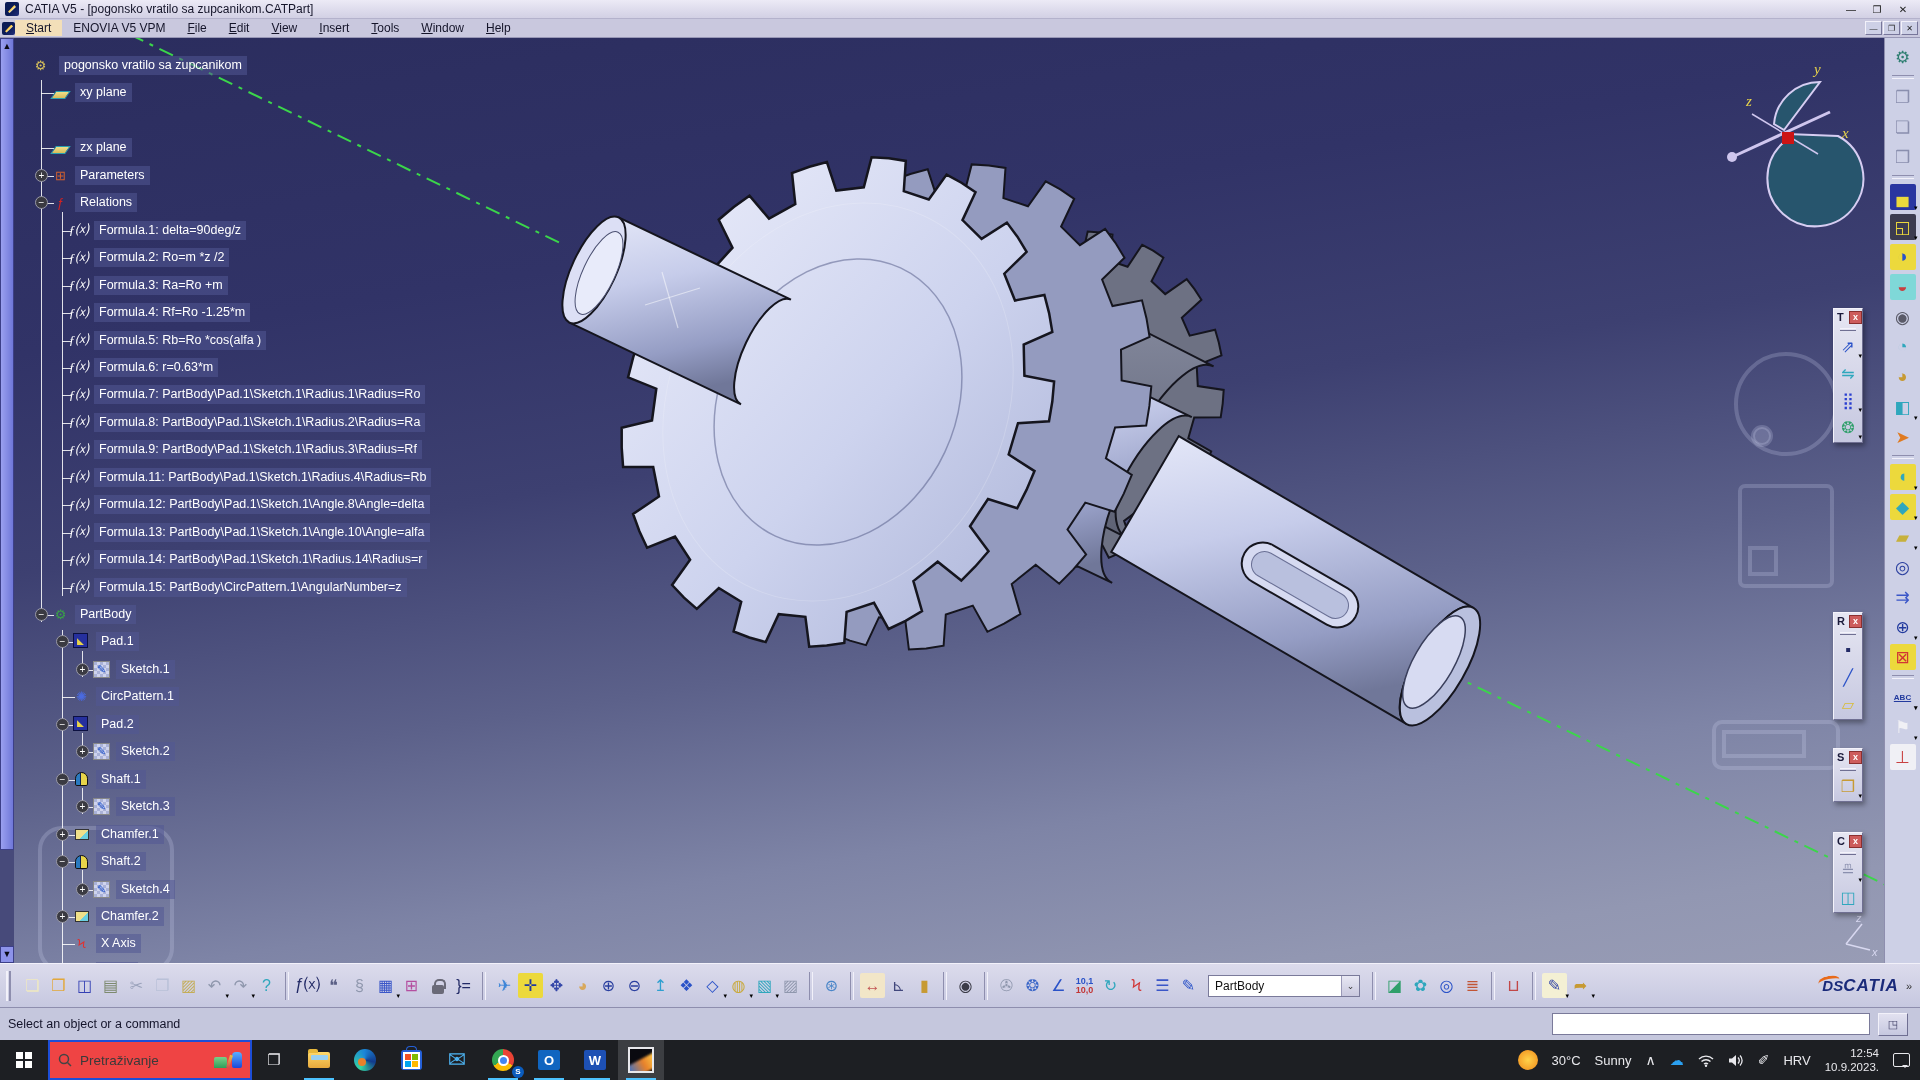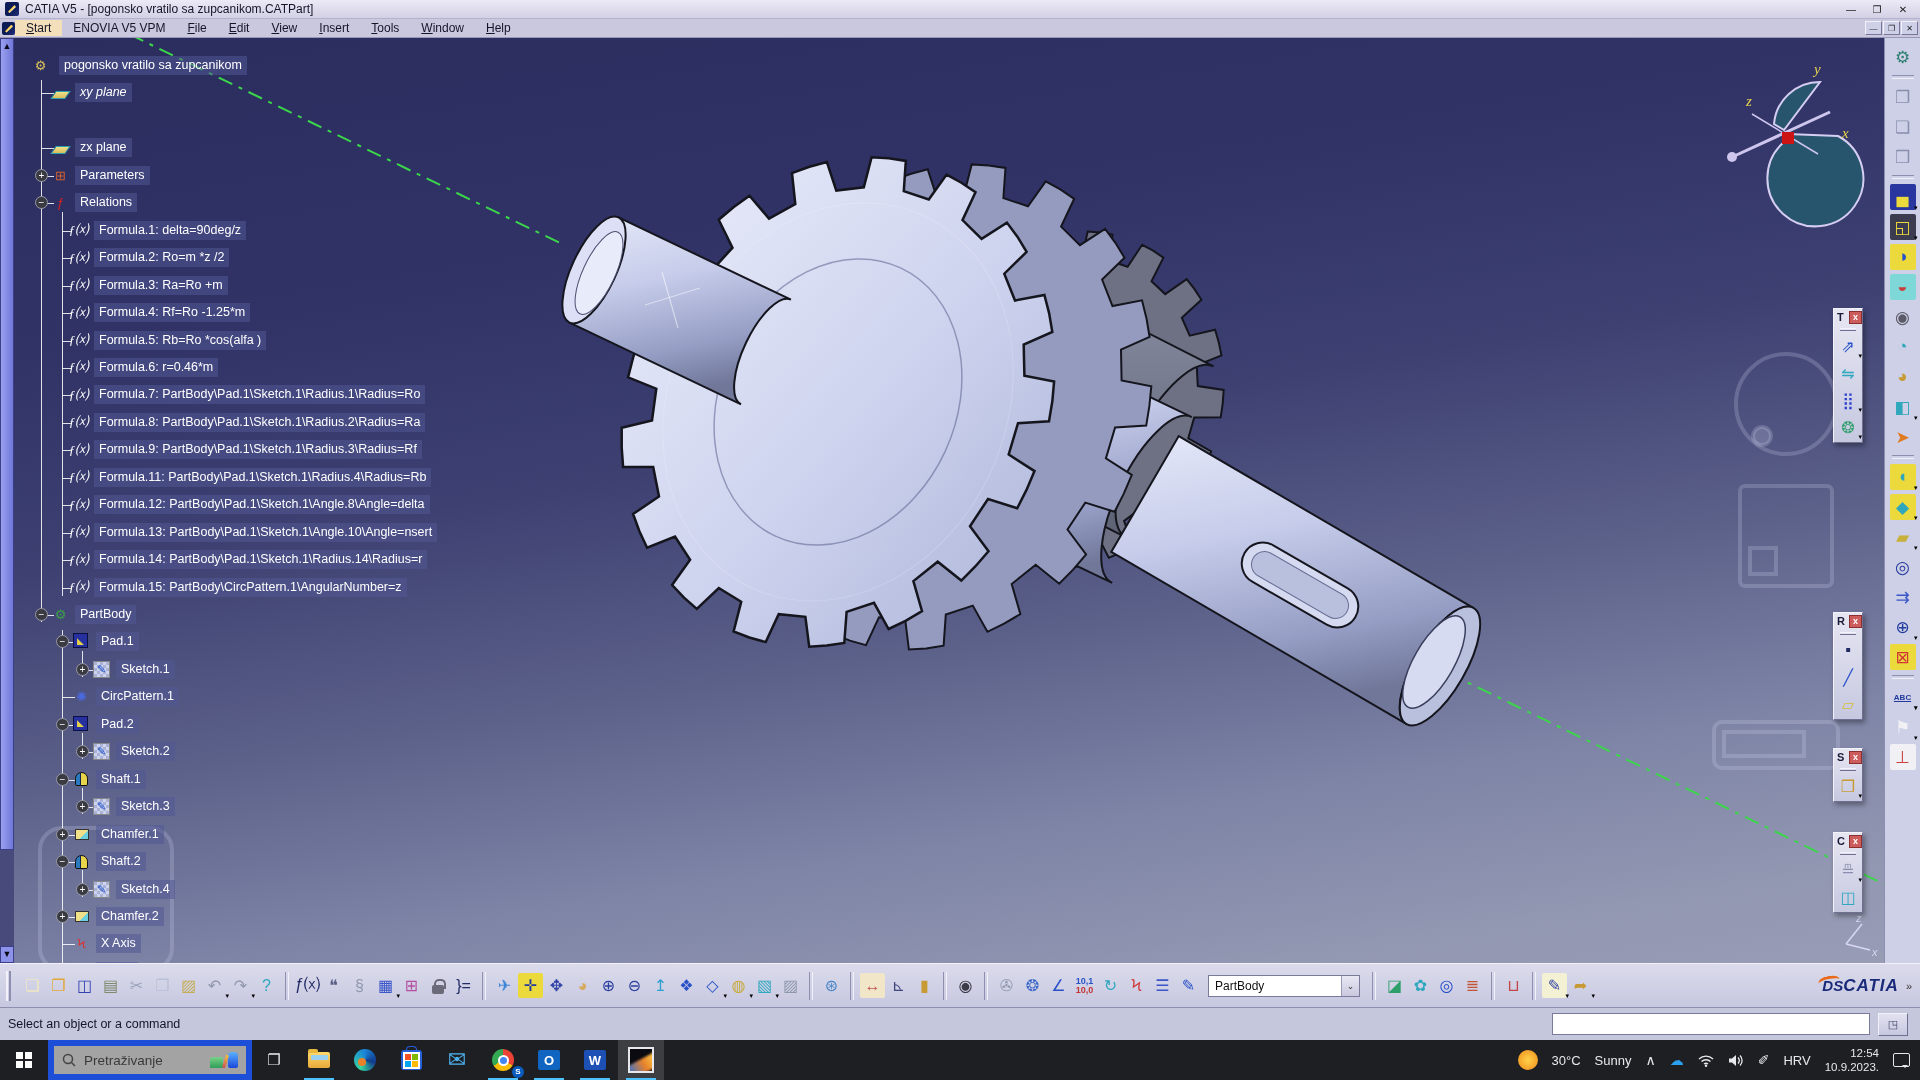--- a/index.html
+++ b/index.html
@@ -66,21 +66,21 @@
   .ovf{font-size:11px;color:#333;margin-right:2px;}
   
   .statusbar{position:absolute;left:0;top:1007px;width:1920px;height:33px;background:#c5c7dd;border-top:1px solid #8e8eae;display:flex;align-items:center;font-size:12.5px;color:#14142a;padding:0 8px;}
   .sinput{position:absolute;left:1552px;top:5px;width:318px;height:22px;background:#fff;border:1px solid #7a7a9a;font-size:12px;padding:0 4px;color:#111;}
   .sbtn{position:absolute;top:5px;width:30px;height:23px;background:linear-gradient(#e2e1f0,#c6c8e0);border:1px solid;border-color:#f2f1fa #6f6f92 #6f6f92 #f2f1fa;font-size:11px;color:#44446a;text-align:center;line-height:21px;}
   
   .taskbar{position:absolute;left:0;top:1040px;width:1920px;height:40px;background:#1d1f23;display:flex;align-items:center;color:#e8e8ec;}
   .startbtn{width:48px;height:40px;display:flex;align-items:center;justify-content:center;flex:0 0 auto;}
   .winlogo{display:grid;grid-template-columns:7px 7px;grid-template-rows:7px 7px;gap:1.5px;}
   .winlogo span{background:#fff;}
-  .searchbox{width:204px;height:40px;background:#a3a3a3;border:6px solid #1d4ed8;display:flex;align-items:center;gap:8px;padding:0 8px;color:#3a3a3a;font-size:13.5px;flex:0 0 auto;}
+  .searchbox{width:204px;height:40px;background:#ef4444;border:2px solid #1d4ed8;display:flex;align-items:center;gap:8px;padding:0 8px;color:#3a3a3a;font-size:13.5px;flex:0 0 auto;}
   .doodle{margin-left:auto;display:flex;align-items:flex-end;gap:1px;}
   .doodle .bk{width:13px;height:11px;background:linear-gradient(#7ad088,#2f9f5a);border-radius:2px 2px 0 0;}
   .doodle .pn{width:3px;height:13px;background:linear-gradient(#f0c040,#d05050);transform:rotate(18deg);}
   .doodle .bt{width:10px;height:16px;background:linear-gradient(#5ab0ff,#1b47d8);border-radius:4px 4px 2px 2px;}
   .tvbtn{width:44px;height:40px;display:flex;align-items:center;justify-content:center;font-size:15px;color:#e8e8ec;flex:0 0 auto;}
   .tapp{position:relative;width:46px;height:40px;display:flex;align-items:center;justify-content:center;flex:0 0 auto;}
   .tapp.run::after{content:"";position:absolute;left:8px;bottom:0;right:8px;height:2.5px;background:#4cc2ff;}
   .tapp.active{background:rgba(255,255,255,.14);}
   .folder{width:22px;height:16px;background:linear-gradient(#ffd96a,#e8a93c);border-radius:2px;position:relative;}
   .folder::before{content:"";position:absolute;left:0;top:-3px;width:10px;height:4px;background:#e8b93c;border-radius:2px 2px 0 0;}
@@ -216,21 +216,21 @@
       <div class="tline" style="left: 68px; top: 832px; width: 1px; height: 27px;"></div>
       <div class="trow" style="left: 0px; top: 18px; width: 620px;">
         <span class="tico" style="left: 18px; color: rgb(216, 192, 90);">⚙</span>
         <span class="tlabel" style="left: 45px;">pogonsko vratilo sa zupcanikom</span>
       </div>
       <div class="trow" style="left: 0px; top: 45.45px; width: 620px;">
         <span class="tstub" style="left: 27px; width: 13px;"></span>
         <span class="tico" style="left: 38px;">
           <span class="t-plane"></span>
         </span>
-        <span class="tlabel" style="left: 61px; font-style: italic;">xy plane</span>
+        <span class="tlabel" style="left: 61px;">xy plane</span>
       </div>
       <div class="trow" style="left: 0px; top: 100.35px; width: 620px; padding-left: 38px;">
         <span class="tstub" style="left: 27px; width: 13px;"></span>
         <span class="tico" style="left: 38px;">
           <span class="t-plane"></span>
         </span>
         <span class="tlabel" style="left: 61px;">zx plane</span>
       </div>
       <div class="trow" style="left: 0px; top: 127.8px; width: 620px;">
         <span class="tstub" style="left: 27px; width: 13px;"></span>
@@ -277,21 +277,21 @@
         <span class="tico" style="left: 56px;">
           <span class="fxtext">ƒ⒳</span>
         </span>
         <span class="tlabel" style="left: 80px;">Formula.5: Rb=Ro *cos(alfa )</span>
       </div>
       <div class="trow" style="left: 0px; top: 319.95px; width: 620px;">
         <span class="tstub" style="left: 48px; width: 10px;"></span>
         <span class="tico" style="left: 56px;">
           <span class="fxtext">ƒ⒳</span>
         </span>
-        <span class="tlabel" style="left: 80px;">Formula.6: r=0.46*m</span>
+        <span class="tlabel" style="left: 80px;">Formula.6: r=0.63*m</span>
       </div>
       <div class="trow" style="left: 0px; top: 347.4px; width: 620px;">
         <span class="tstub" style="left: 48px; width: 10px;"></span>
         <span class="tico" style="left: 56px;">
           <span class="fxtext">ƒ⒳</span>
         </span>
         <span class="tlabel" style="left: 80px;">Formula.7: PartBody\Pad.1\Sketch.1\Radius.1\Radius=Ro</span>
       </div>
       <div class="trow" style="left: 0px; top: 374.85px; width: 620px;">
         <span class="tstub" style="left: 48px; width: 10px;"></span>
@@ -319,21 +319,21 @@
         <span class="tico" style="left: 56px;">
           <span class="fxtext">ƒ⒳</span>
         </span>
         <span class="tlabel" style="left: 80px;">Formula.12: PartBody\Pad.1\Sketch.1\Angle.8\Angle=delta</span>
       </div>
       <div class="trow" style="left: 0px; top: 484.65px; width: 620px;">
         <span class="tstub" style="left: 48px; width: 10px;"></span>
         <span class="tico" style="left: 56px;">
           <span class="fxtext">ƒ⒳</span>
         </span>
-        <span class="tlabel" style="left: 80px;">Formula.13: PartBody\Pad.1\Sketch.1\Angle.10\Angle=nsert</span>
+        <span class="tlabel" style="left: 80px;">Formula.13: PartBody\Pad.1\Sketch.1\Angle.10\Angle=alfa</span>
       </div>
       <div class="trow" style="left: 0px; top: 512.1px; width: 620px;">
         <span class="tstub" style="left: 48px; width: 10px;"></span>
         <span class="tico" style="left: 56px;">
           <span class="fxtext">ƒ⒳</span>
         </span>
         <span class="tlabel" style="left: 80px;">Formula.14: PartBody\Pad.1\Sketch.1\Radius.14\Radius=r</span>
       </div>
       <div class="trow" style="left: 0px; top: 539.55px; width: 620px;">
         <span class="tstub" style="left: 48px; width: 10px;"></span>

